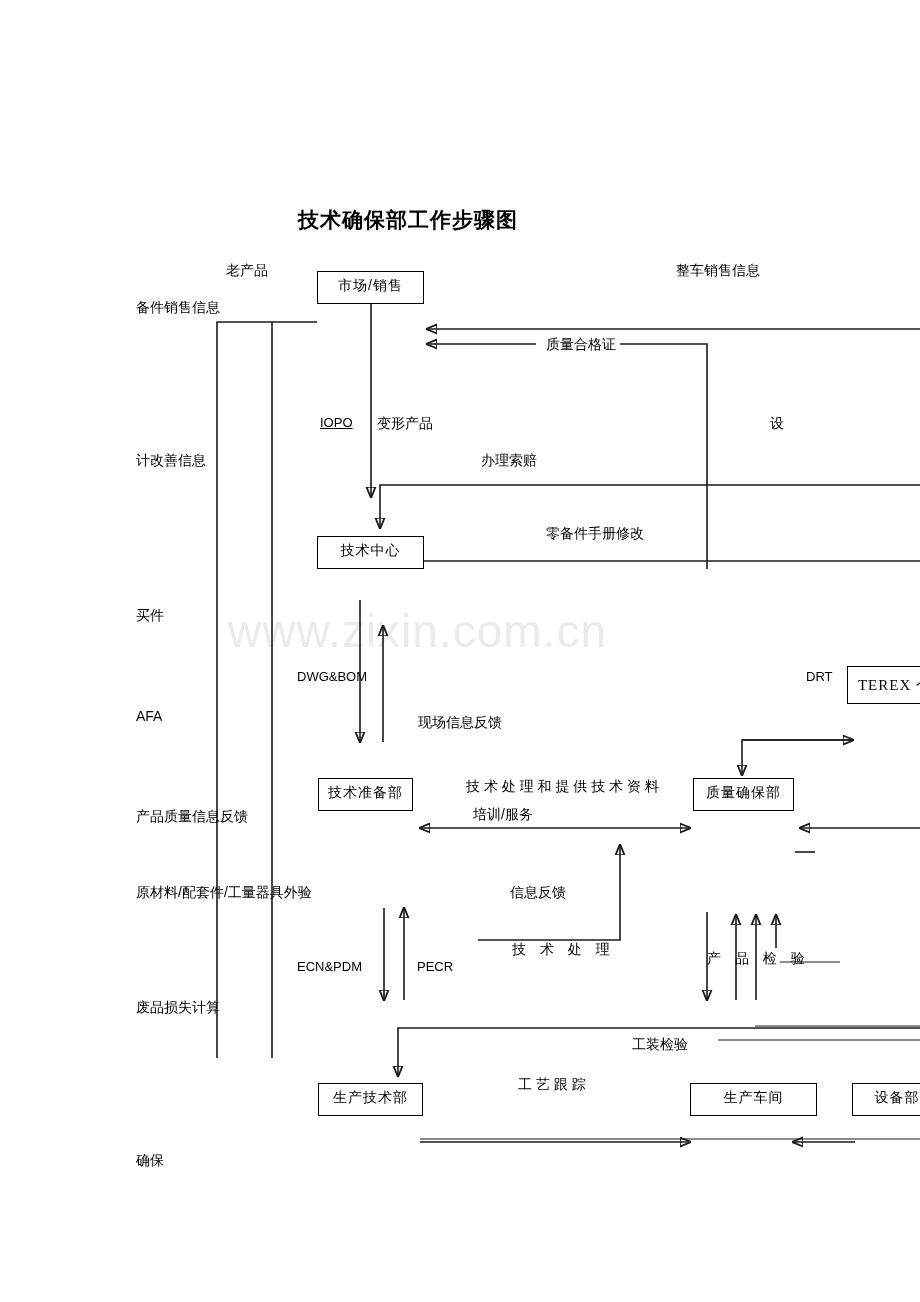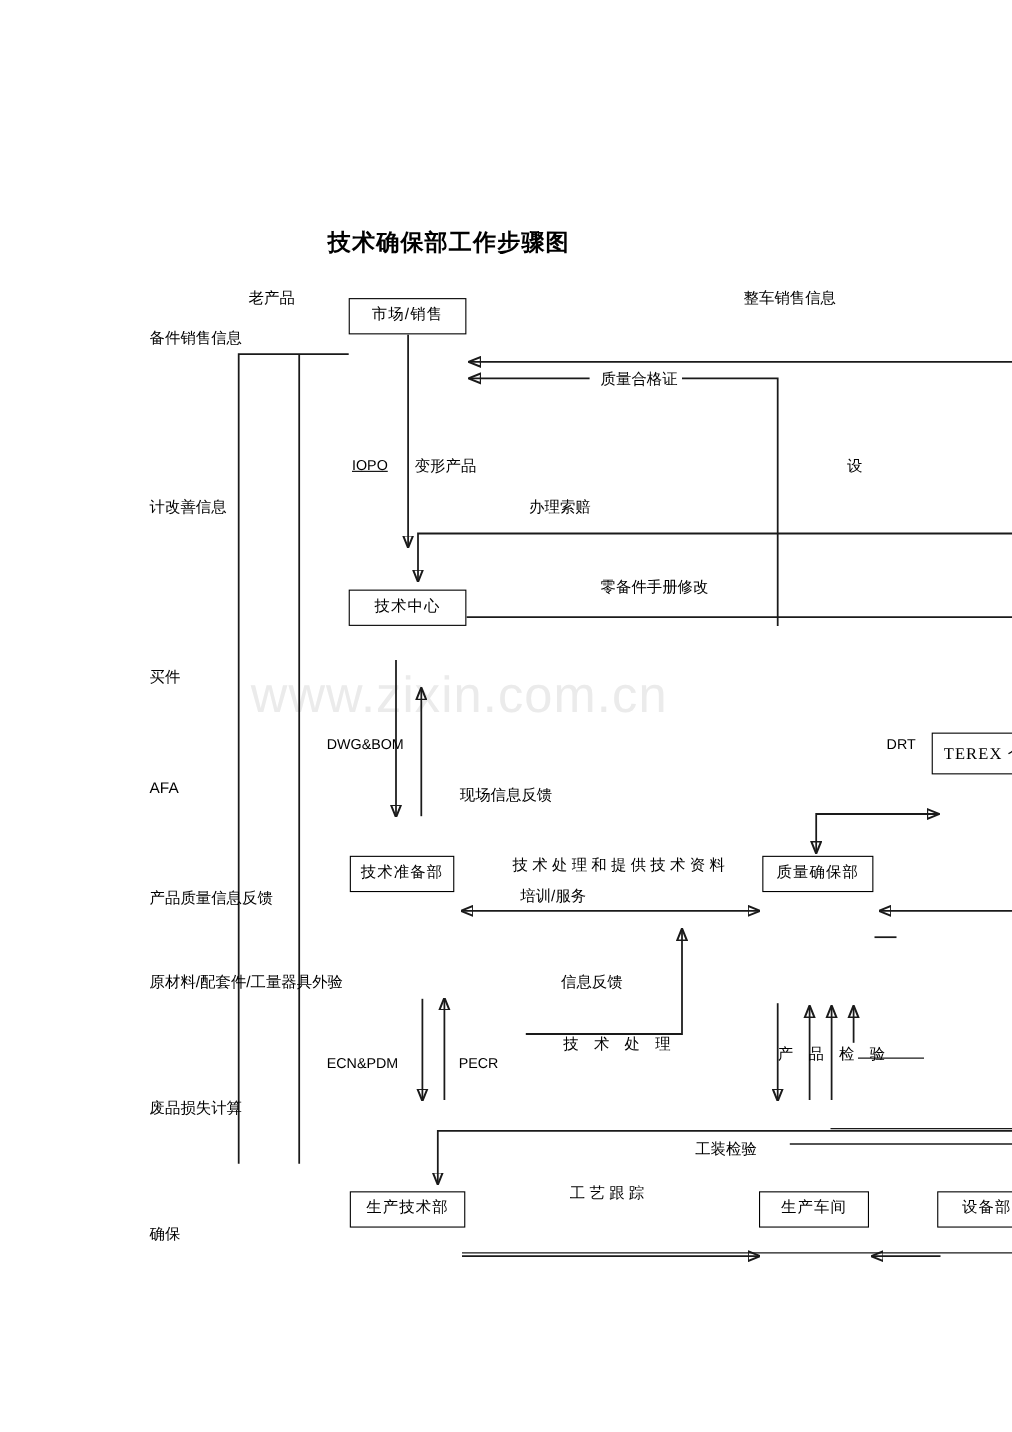--- a/index.html
+++ b/index.html
@@ -174,21 +174,21 @@
   </div>
 
   <div class="node" style="left:693px; top:778px; width:101px; height:33px;">
     <span>质量确保部</span>
   </div>
 
   <div class="node" style="left:318px; top:1083px; width:105px; height:33px;">
     <span>生产技术部</span>
   </div>
 
-  <div class="node" style="left:690px; top:1083px; width:100px; height:33px;">
+  <div class="node" style="left:690px; top:1083px; width:127px; height:33px;">
     <span>生产车间</span>
   </div>
 
   <div class="node" style="left:852px; top:1083px; width:90px; height:33px;">
     <span>设备部</span>
   </div>
 
   <div class="lbl" style="left:226px; top:262px;">老产品</div>
   <div class="lbl" style="left:676px; top:262px;">整车销售信息</div>
   <div class="lbl" style="left:136px; top:299px;">备件销售信息</div>
@@ -209,15 +209,15 @@
   <div class="lbl" style="left:136px; top:808px;">产品质量信息反馈</div>
   <div class="lbl" style="left:136px; top:884px;">原材料/配套件/工量器具外验</div>
   <div class="lbl" style="left:510px; top:884px;">信息反馈</div>
   <div class="lbl small" style="left:297px; top:959px;">ECN&amp;PDM</div>
   <div class="lbl small" style="left:417px; top:959px;">PECR</div>
   <div class="lbl sp2" style="left:512px; top:941px;">技 术 处 理</div>
   <div class="lbl sp2" style="left:707px; top:950px;">产 品 检 验</div>
   <div class="lbl" style="left:136px; top:999px;">废品损失计算</div>
   <div class="lbl" style="left:632px; top:1036px;">工装检验</div>
   <div class="lbl" style="left:518px; top:1076px;">工            艺            跟            踪</div>
-  <div class="lbl" style="left:136px; top:1113px;font-family:Liberation Serif, serif;">确保</div>
+  <div class="lbl" style="left:136px; top:1152px;font-family:Liberation Serif, serif;">确保</div>
 
 </div>
 
 </body></html>

